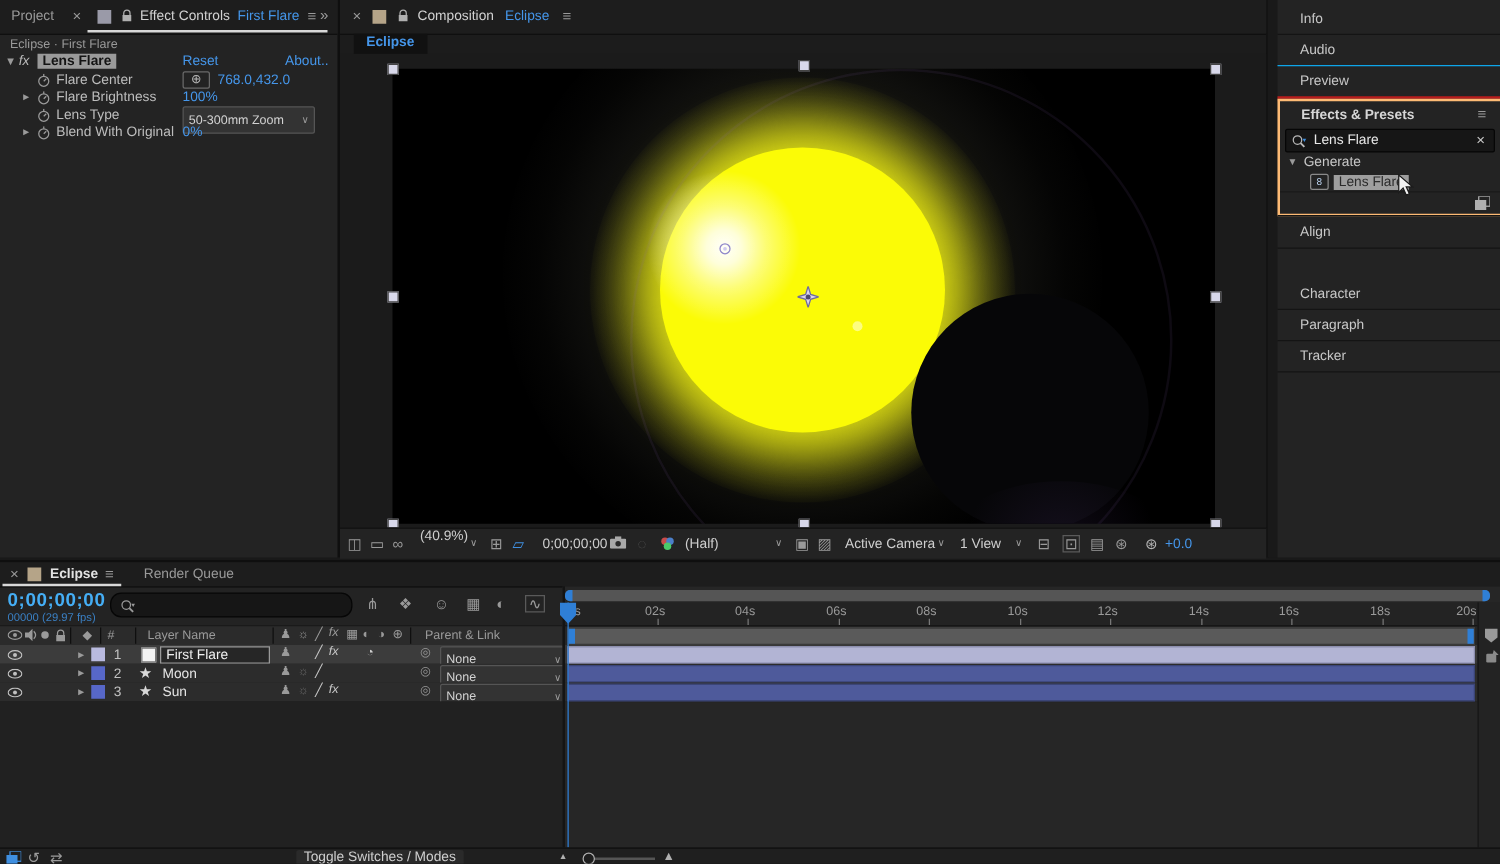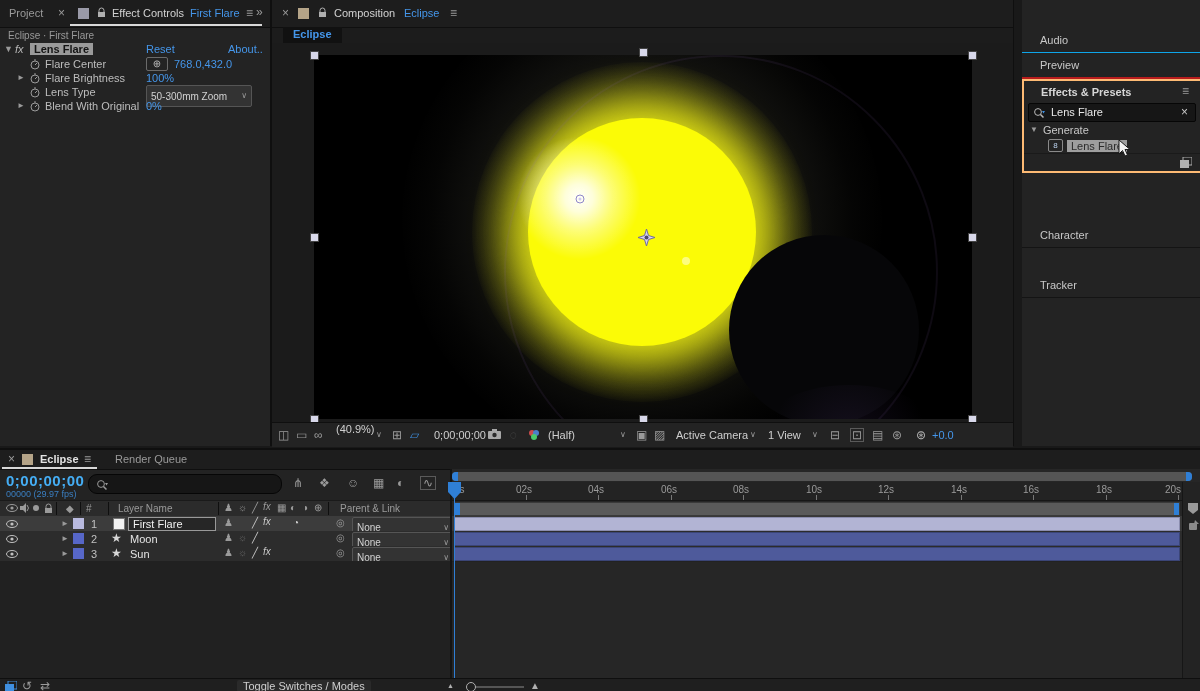--- a/index.html
+++ b/index.html
@@ -205,20 +205,23 @@
       <span class="ab ico" style="left:578px;top:5px;border:1px solid #5a5a5a;padding:0 1px;">⊡</span>
       <span class="ab ico" style="left:600px;top:6px;">▤</span>
       <span class="ab ico" style="left:620px;top:6px;">⊛</span>
       <span class="ab ico" style="left:644px;top:6px;color:#b5b5b5;">⊛</span>
       <span class="ab tx blue" style="left:660px;top:6px;">+0.0</span>
     </div>
   </div>
 
   <div class="ab" style="left:1014px;top:0;width:186px;height:446px;background:#191919;">
     <div class="ab panel" style="left:8px;top:0;width:178px;height:446px;">
+      <div class="ab srow" style="left:0;top:2px;width:178px;height:25px;border-bottom:1px solid #141414;">
+        <span class="tx" style="margin-left:18px;color:#c8c8c8;">Info</span>
+      </div>
       <div class="ab srow" style="left:0;top:27px;width:178px;height:25px;border-bottom:1px solid #0ea5e9;">
         <span class="tx" style="margin-left:18px;color:#c8c8c8;">Audio</span>
       </div>
       <div class="ab srow" style="left:0;top:52px;width:178px;height:25px;border-bottom:4px solid #b91c1c;">
         <span class="tx" style="margin-left:18px;color:#c8c8c8;">Preview</span>
       </div>
 
       <div class="ab" style="left:0;top:79px;width:176px;height:90px;border:2px solid #fdba74;background:#232323;">
         <div class="ab srow" style="left:0;top:0;width:176px;height:21px;">
           <span class="tx" style="margin-left:17px;font-weight:bold;color:#d6d6d6;">Effects &amp; Presets</span>
@@ -252,22 +255,28 @@
           </span>
         </div>
 
         <span class="ab" style="left:94px;top:58px;">
           <svg width="15" height="20">
               <polygon points="1,1 1,15 4.5,11.5 7,17 9.5,16 7,10.5 12,10.5" fill="#f2f2f2" stroke="#1a1a1a"></polygon>
             </svg>
         </span>
       </div>
 
+      <div class="ab srow" style="left:0;top:172px;width:178px;height:25px;border-bottom:1px solid #141414;border-top:1px solid #141414;">
+        <span class="tx" style="margin-left:18px;color:#c8c8c8;">Align</span>
+      </div>
       <div class="ab srow" style="left:0;top:222px;width:178px;height:25px;border-bottom:1px solid #141414;">
         <span class="tx" style="margin-left:18px;color:#c8c8c8;">Character</span>
+      </div>
+      <div class="ab srow" style="left:0;top:247px;width:178px;height:25px;border-bottom:1px solid #141414;">
+        <span class="tx" style="margin-left:18px;color:#c8c8c8;">Paragraph</span>
       </div>
       <div class="ab srow" style="left:0;top:272px;width:178px;height:25px;border-bottom:1px solid #141414;">
         <span class="tx" style="margin-left:18px;color:#c8c8c8;">Tracker</span>
       </div>
     </div>
   </div>
 
   <div class="ab panel" style="left:0;top:448px;width:1200px;height:243px;border-top:2px solid #0f0f0f;">
 
     <div class="ab tabbar" style="left:0;top:0;width:1200px;height:19px;">

